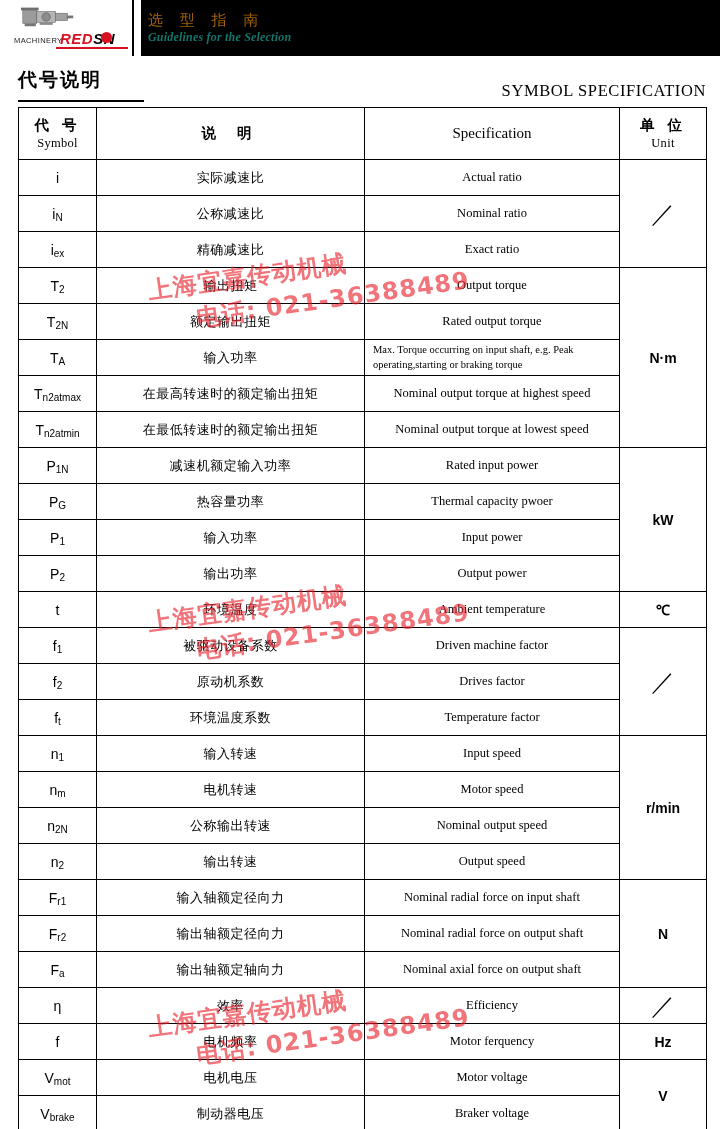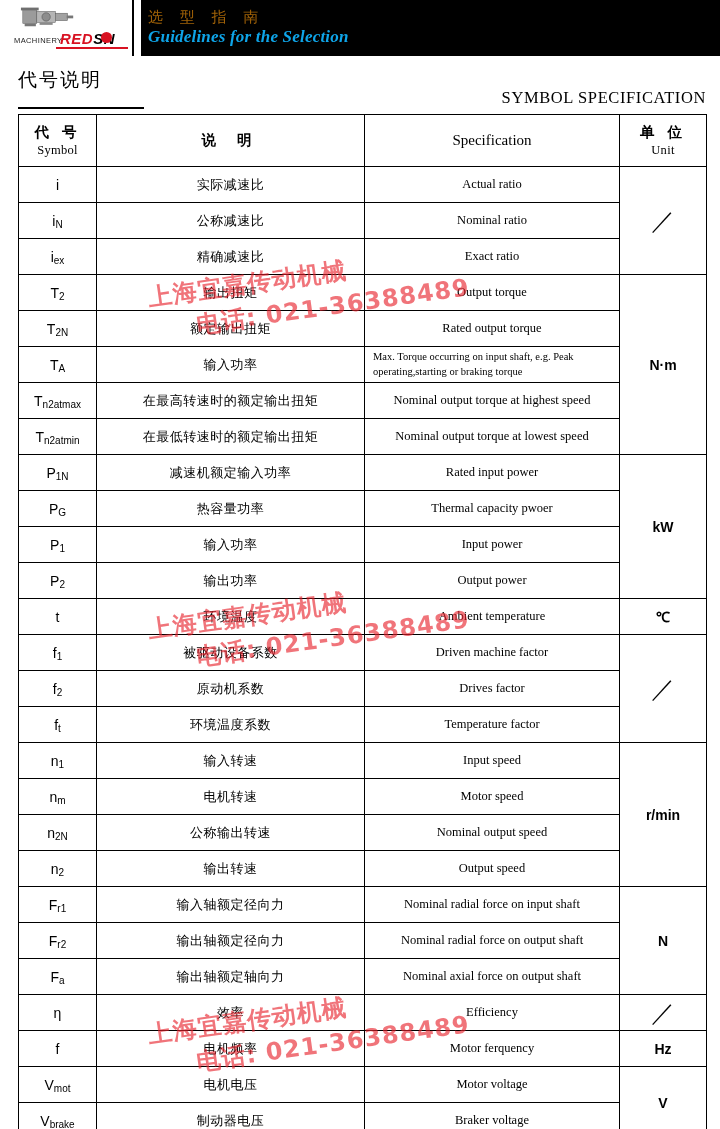--- a/index.html
+++ b/index.html
@@ -79,22 +79,22 @@
     padding-left: 16px;
   }
   .title-cn {
     color: #a16207;
     font-size: 15px;
     letter-spacing: 6px;
     font-family: "DejaVu Sans", sans-serif;
     line-height: 1.25;
   }
   .title-en {
-    color: #0ea5e9;
-    font-size: 17px;
+    color: #0f766e;
+    font-size: 12px;
     font-style: italic;
     font-weight: bold;
     font-family: "Liberation Serif", serif;
     letter-spacing: .2px;
     line-height: 1.2;
   }
   .title-deco {
     position: absolute;
     left: 2px; top: 0; bottom: 0;
     width: 7px;
@@ -104,24 +104,24 @@
   
   .section-row {
     position: relative;
     margin: 11px 14px 6px 18px;
     display: flex;
     align-items: flex-end;
     justify-content: space-between;
   }
   .sec-cn {
     font-size: 19px;
-    font-weight: normal;
+    font-weight: bold;
     font-family: "DejaVu Sans", sans-serif;
     letter-spacing: 2px;
-    padding-bottom: 15px;
+    padding-bottom: 8px;
   }
   .sec-cn-underline {
     position: absolute;
     left: 0; bottom: -1px;
     width: 126px;
     height: 2px;
     background: #000;
   }
   .sec-en {
     font-family: "Liberation Serif", serif;

